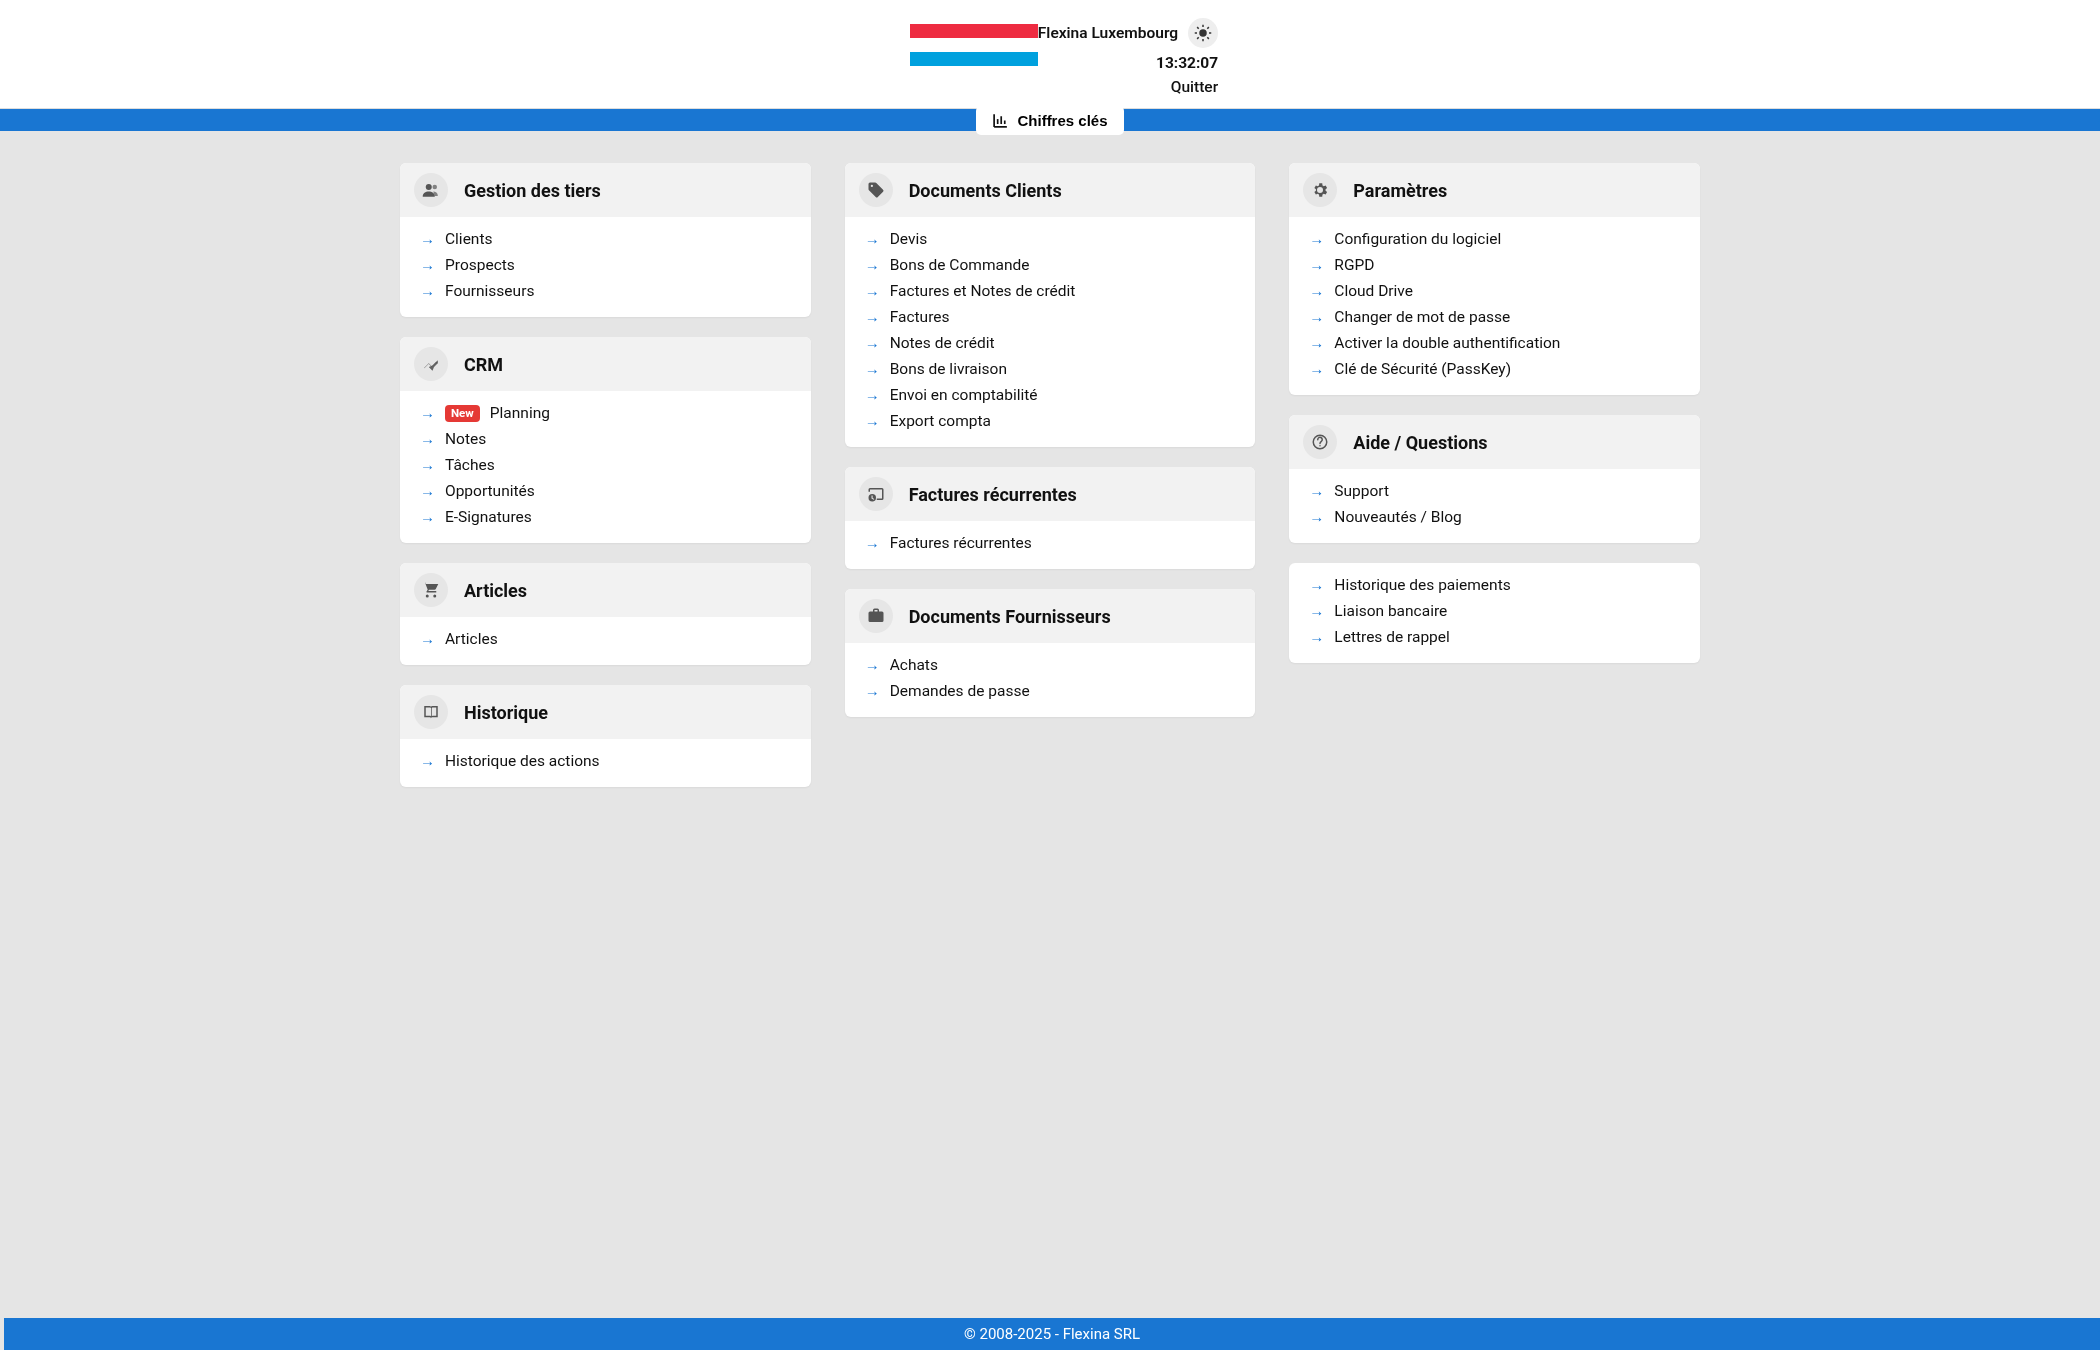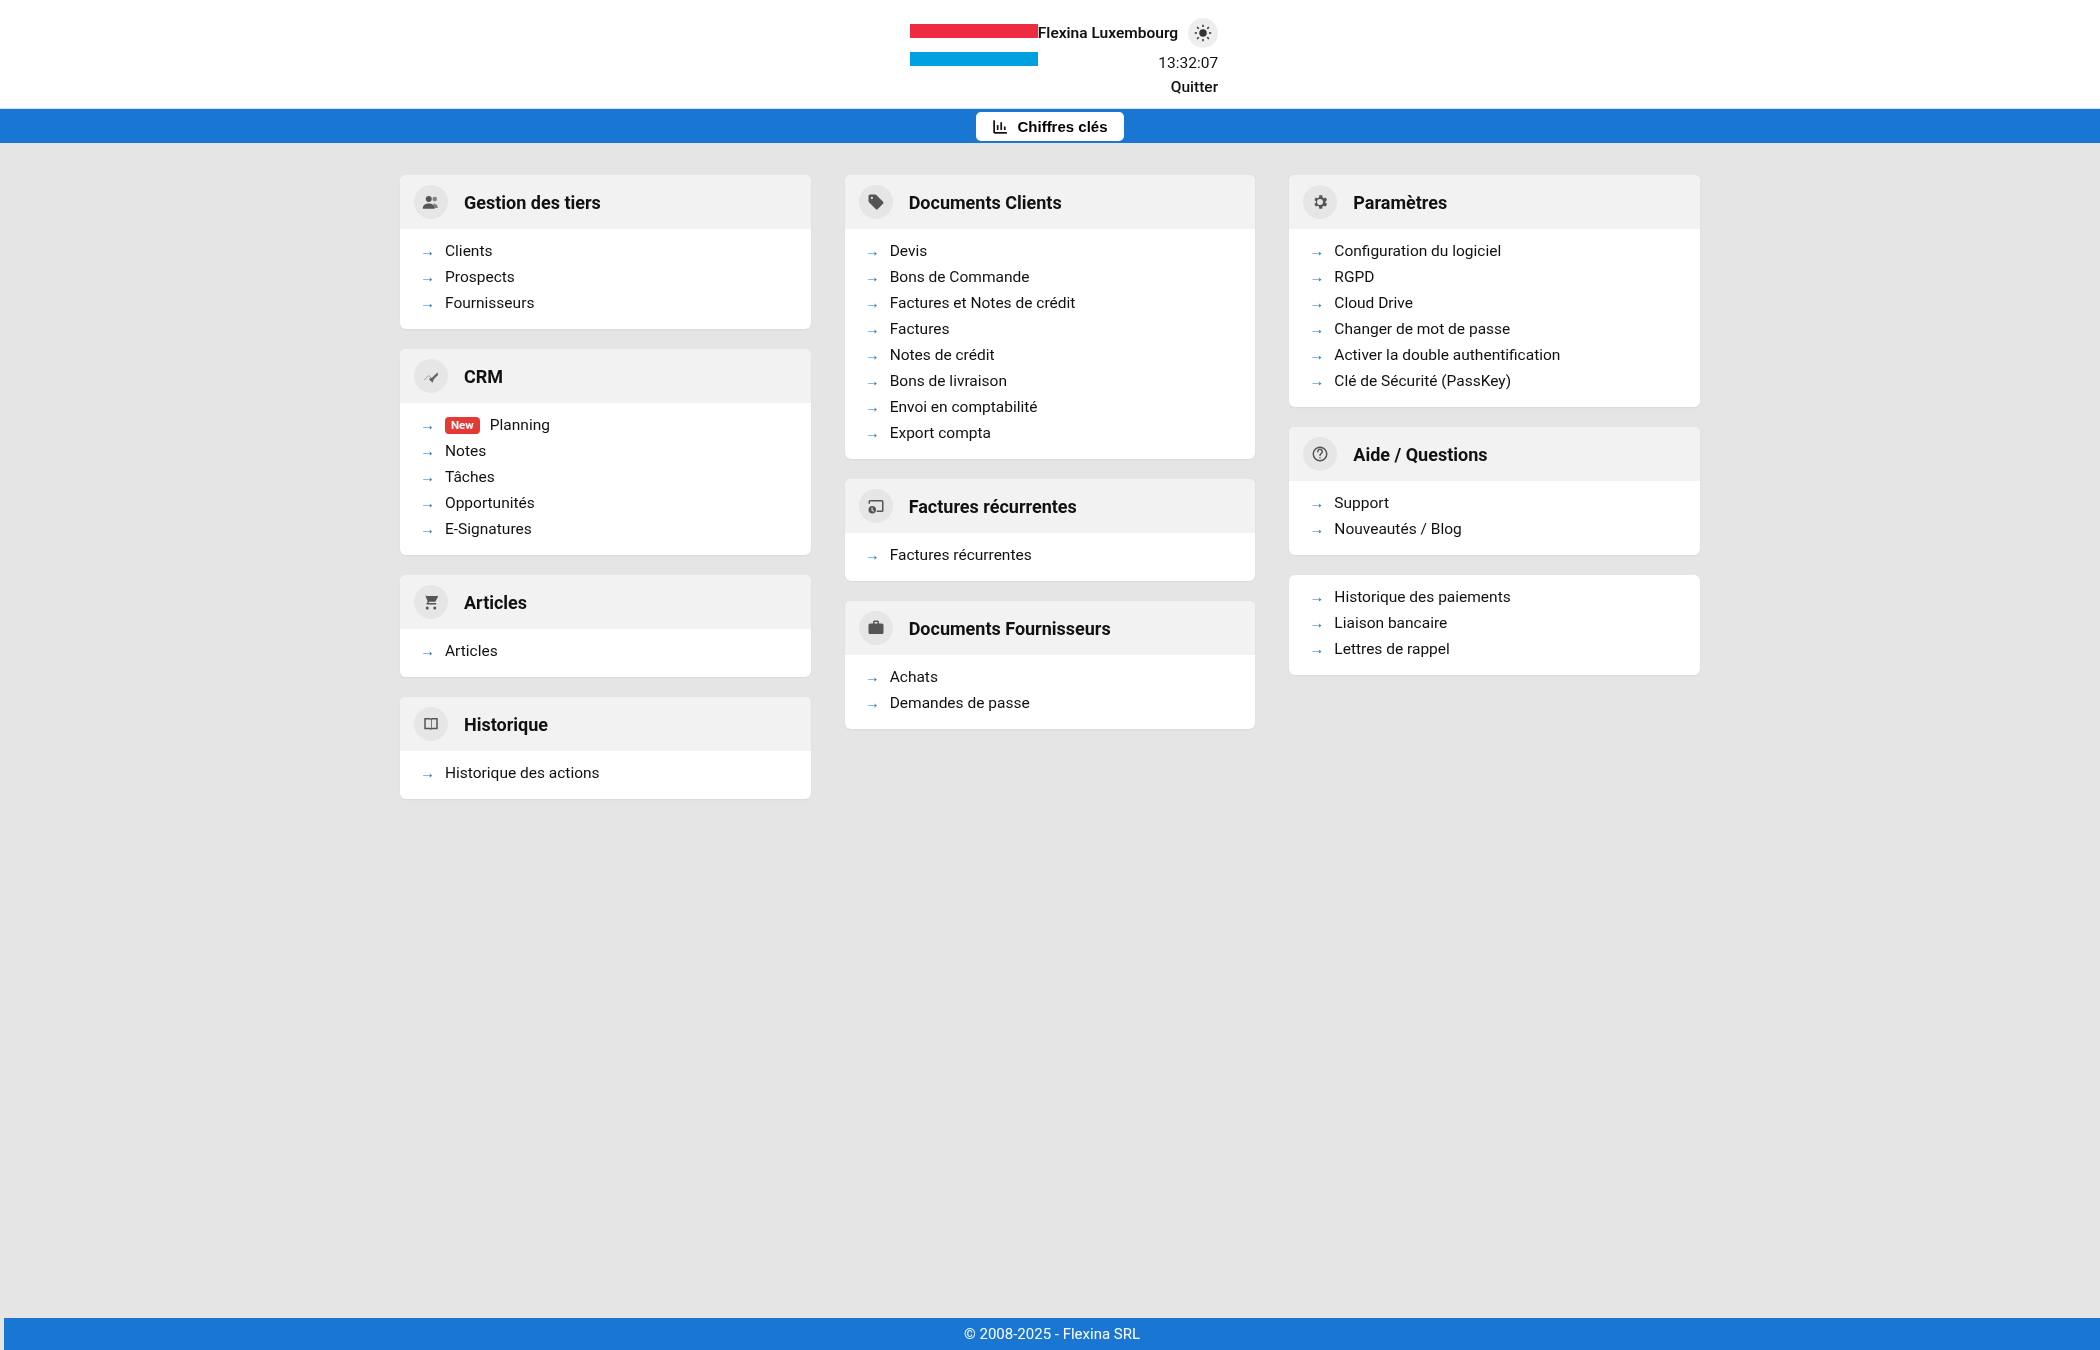--- a/index.html
+++ b/index.html
@@ -41,25 +41,25 @@
     gap: 10px;
     font-weight: 600;
   }
   .theme-toggle {
     width: 30px; height: 30px;
     border-radius: 50%;
     background: #eee;
     display: flex; align-items: center; justify-content: center;
     cursor: pointer;
   }
-  .clock { font-weight: 400; }
+  .clock { font-weight: 700; }
   .logout { font-weight: 500; cursor: pointer; }
   .bluebar {
     background: #1976d2;
-    height: 34px;
+    height: 22px;
     display: flex;
     align-items: center;
     justify-content: center;
   }
   .chiffres-btn {
     background: #fff;
     border: none;
     border-radius: 5px;
     padding: 6px 16px;
     font-size: 15px;

